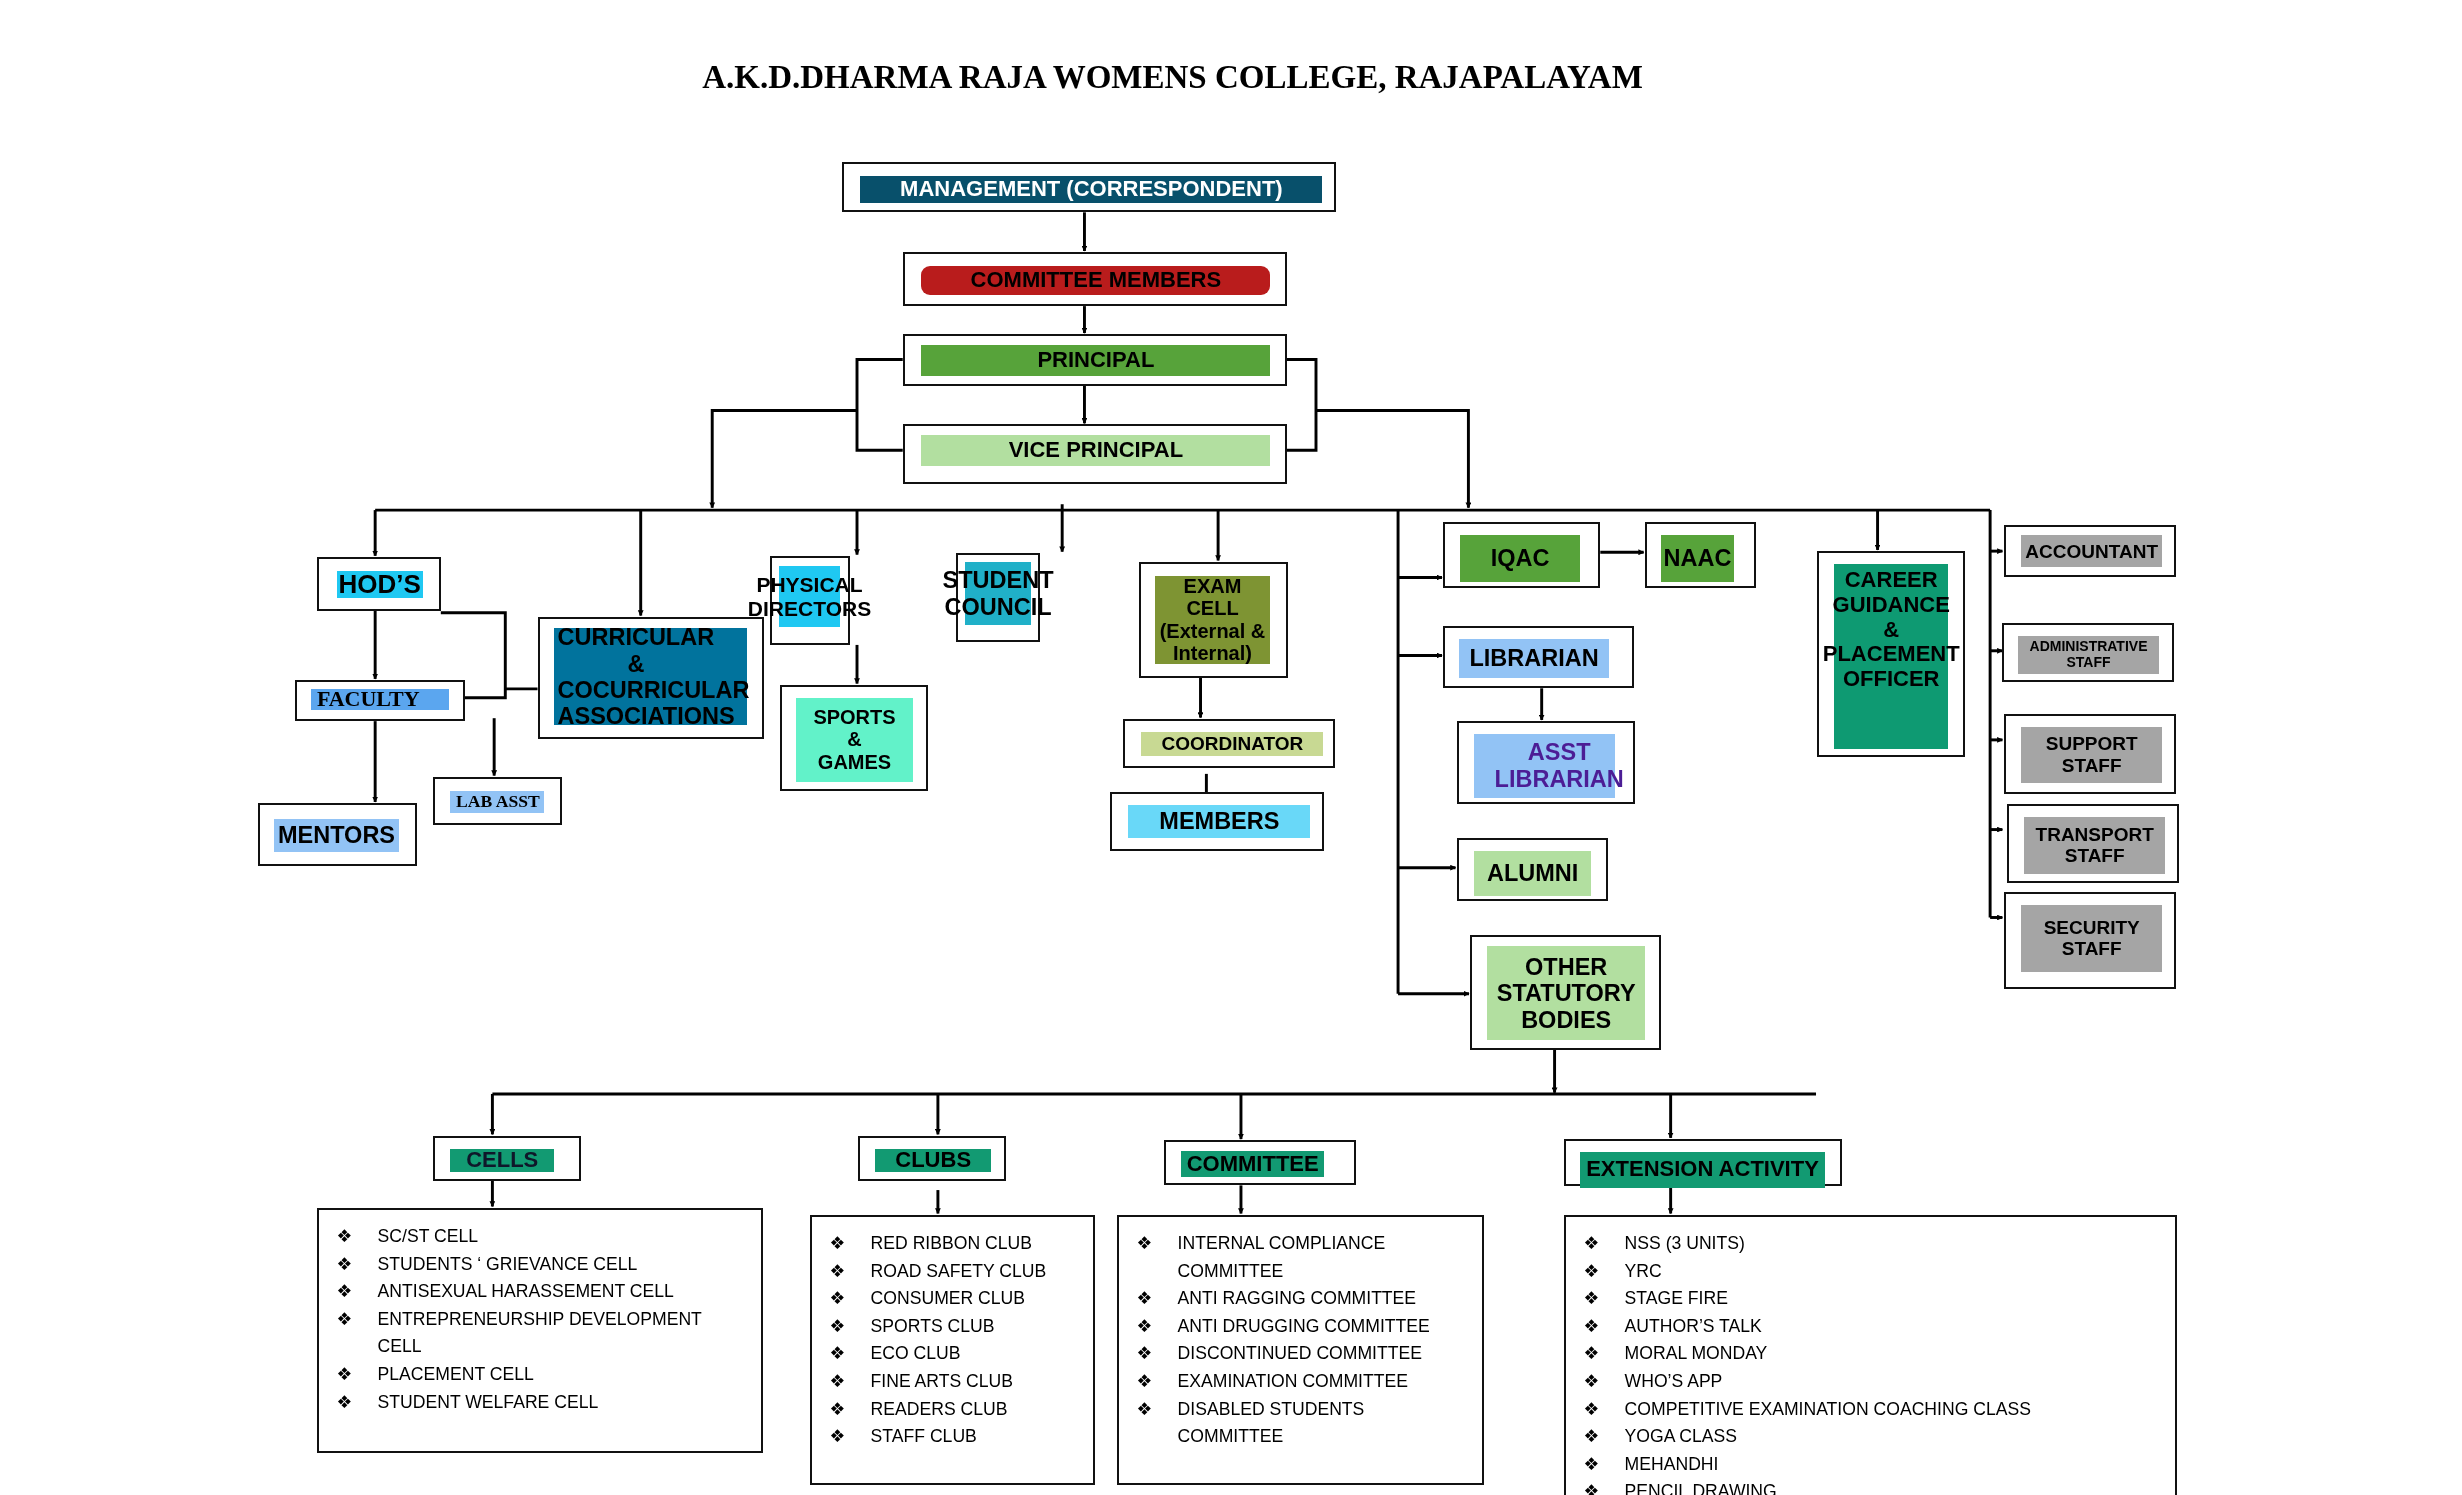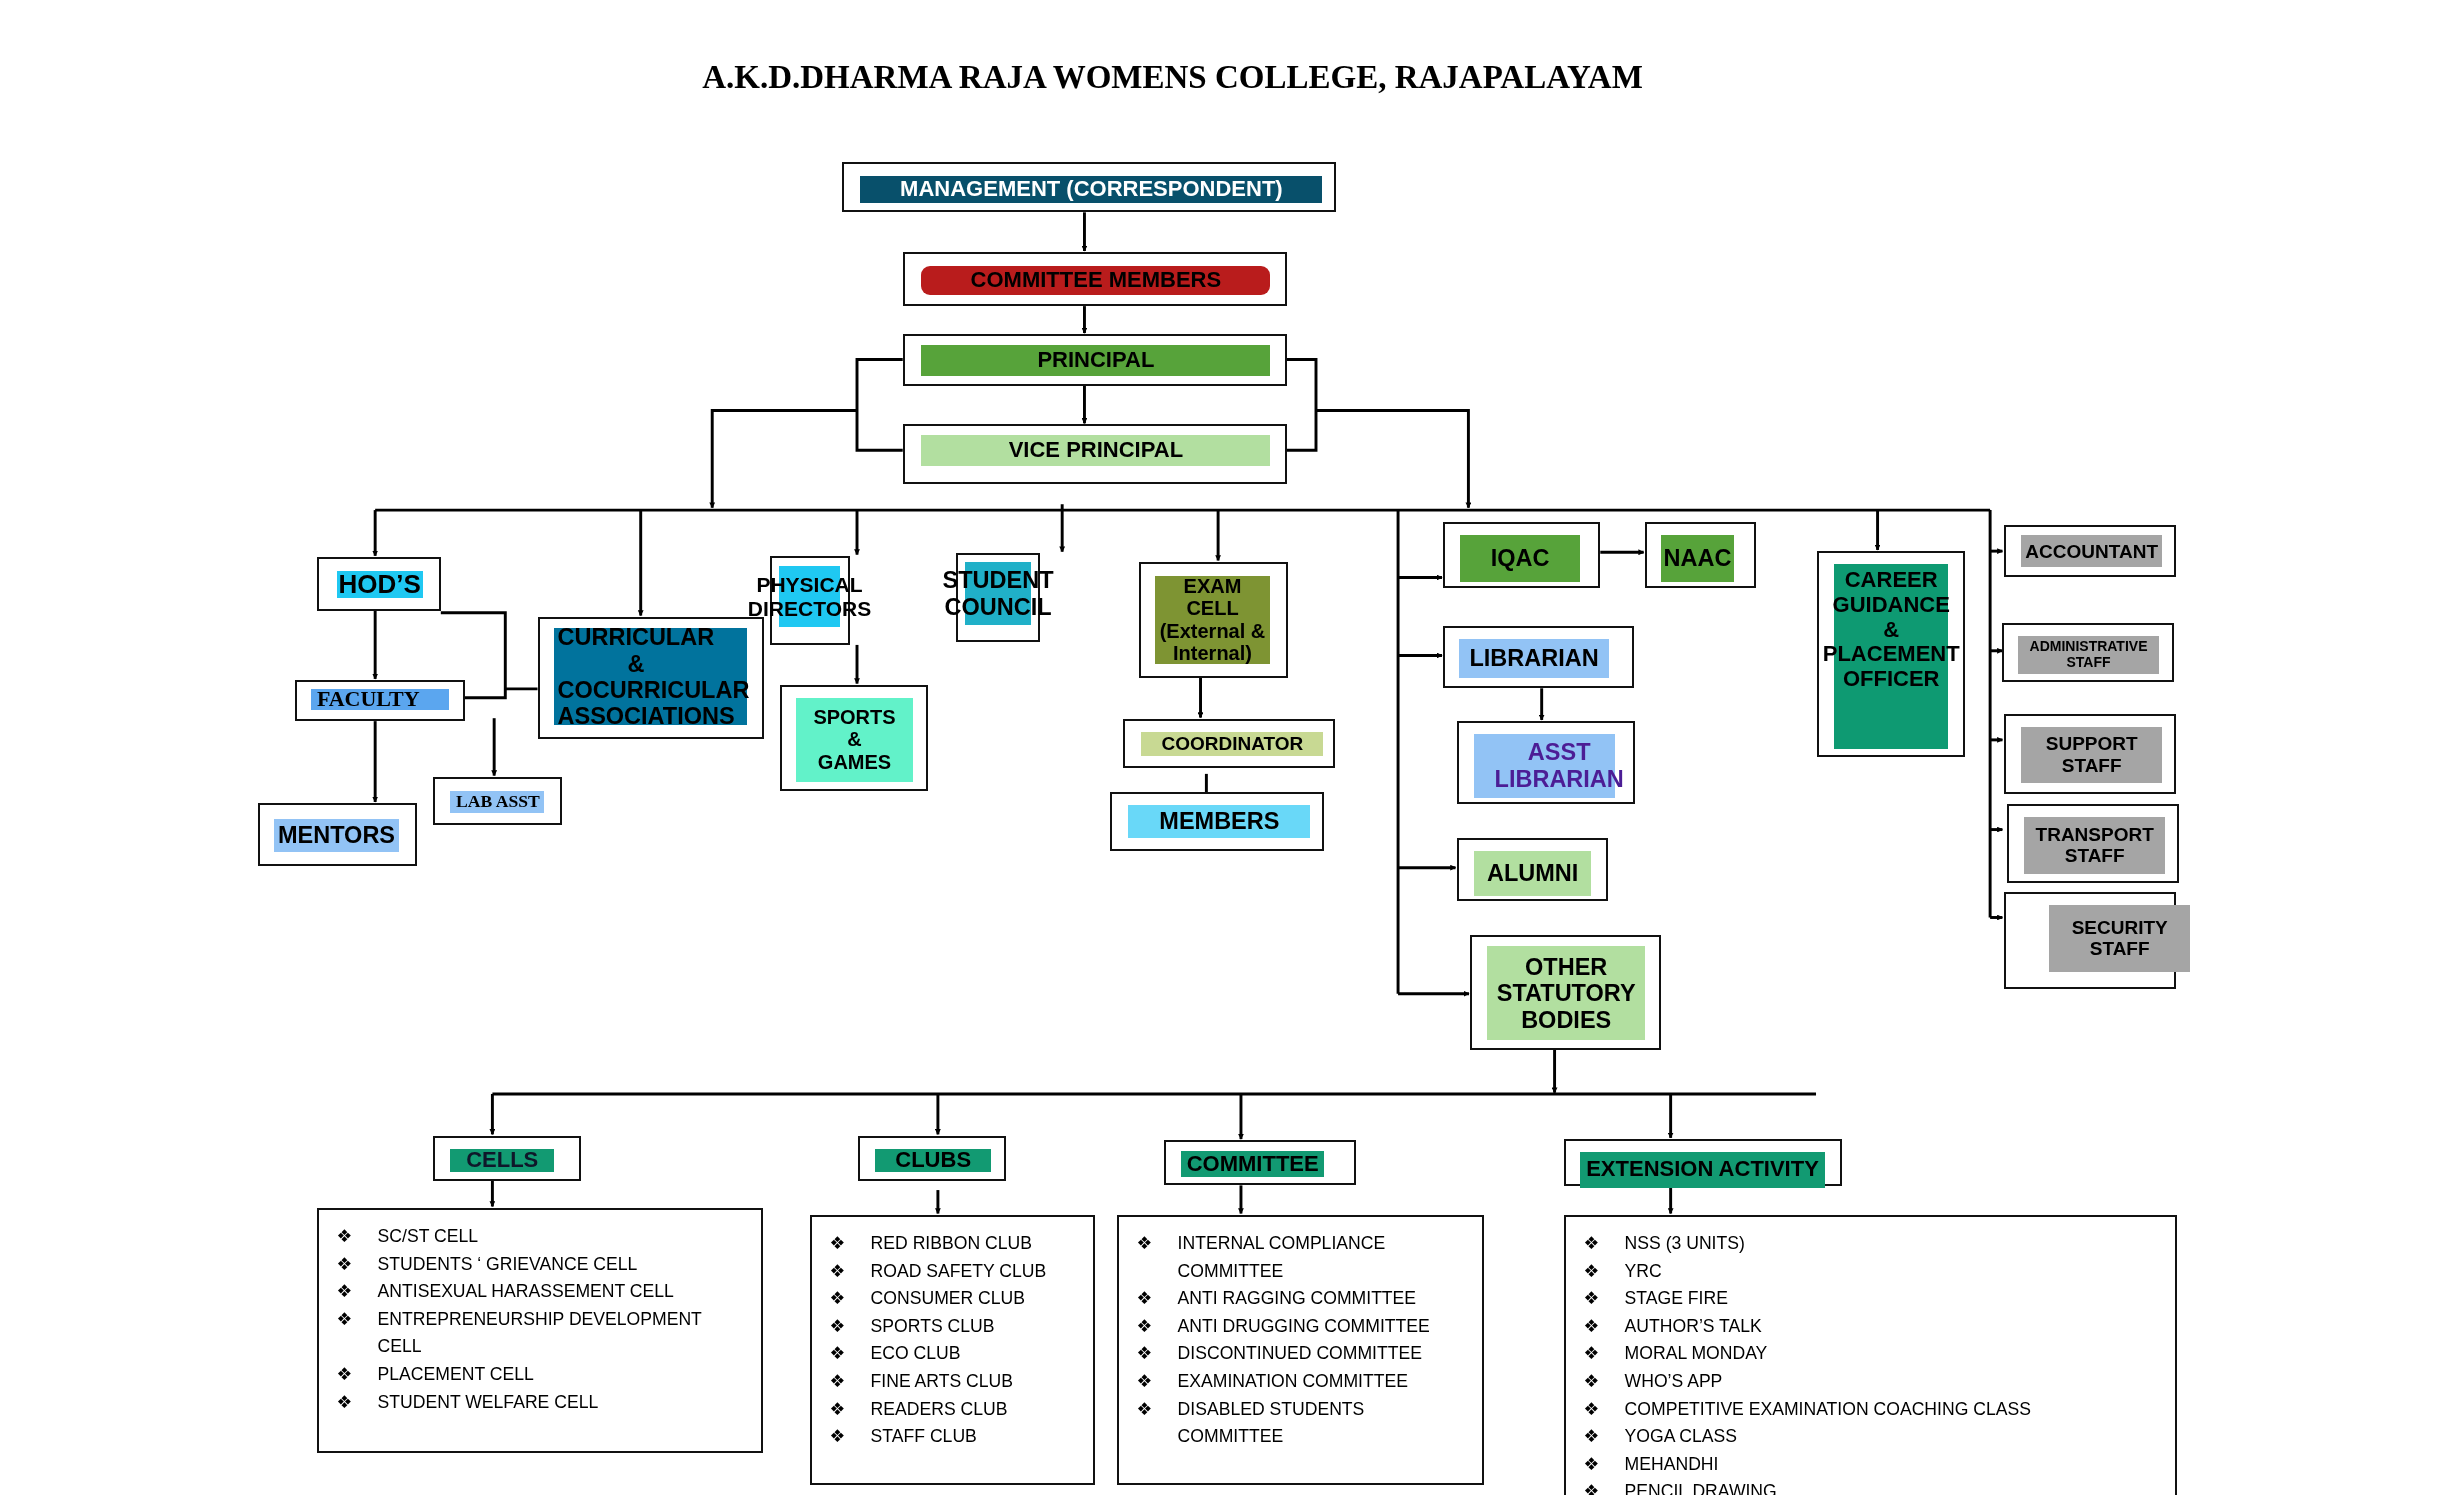--- a/index.html
+++ b/index.html
@@ -218,21 +218,21 @@
         <span>STAFF</span>
       </div>
     </div>
     <div class="node" style="left: 2007px; top: 804px; width: 172px; height: 79px; display: block;">
       <div class="lbl" style="position: absolute; left: 15.2px; top: 10.6px; width: 141px; height: 57px; background: rgb(165, 165, 165); font-size: 19px; color: rgb(0, 0, 0);">
         <span>TRANSPORT</span>
         <span>STAFF</span>
       </div>
     </div>
     <div class="node" style="left: 2004px; top: 892px; width: 172px; height: 97px; display: block;">
-      <div class="lbl" style="position: absolute; left: 15.2px; top: 10.6px; width: 141px; height: 67px; background: rgb(165, 165, 165); font-size: 19px; color: rgb(0, 0, 0); margin-left: 28px;">
+      <div class="lbl" style="position: absolute; left: 15.2px; top: 10.6px; width: 141px; height: 67px; background: rgb(165, 165, 165); font-size: 19px; color: rgb(0, 0, 0);">
         <span>SECURITY</span>
         <span>STAFF</span>
       </div>
     </div>
     <div class="node" style="left: 433px; top: 1136px; width: 148px; height: 45px; display: block;">
       <div class="lbl" style="position: absolute; left: 15.2px; top: 10.6px; width: 104px; height: 23.5px; background: rgb(18, 154, 114); font-size: 22px; color: #0f172a;">
         <span>CELLS</span>
       </div>
     </div>
     <div class="node" style="left: 858px; top: 1136px; width: 148px; height: 45px; display: block;">

